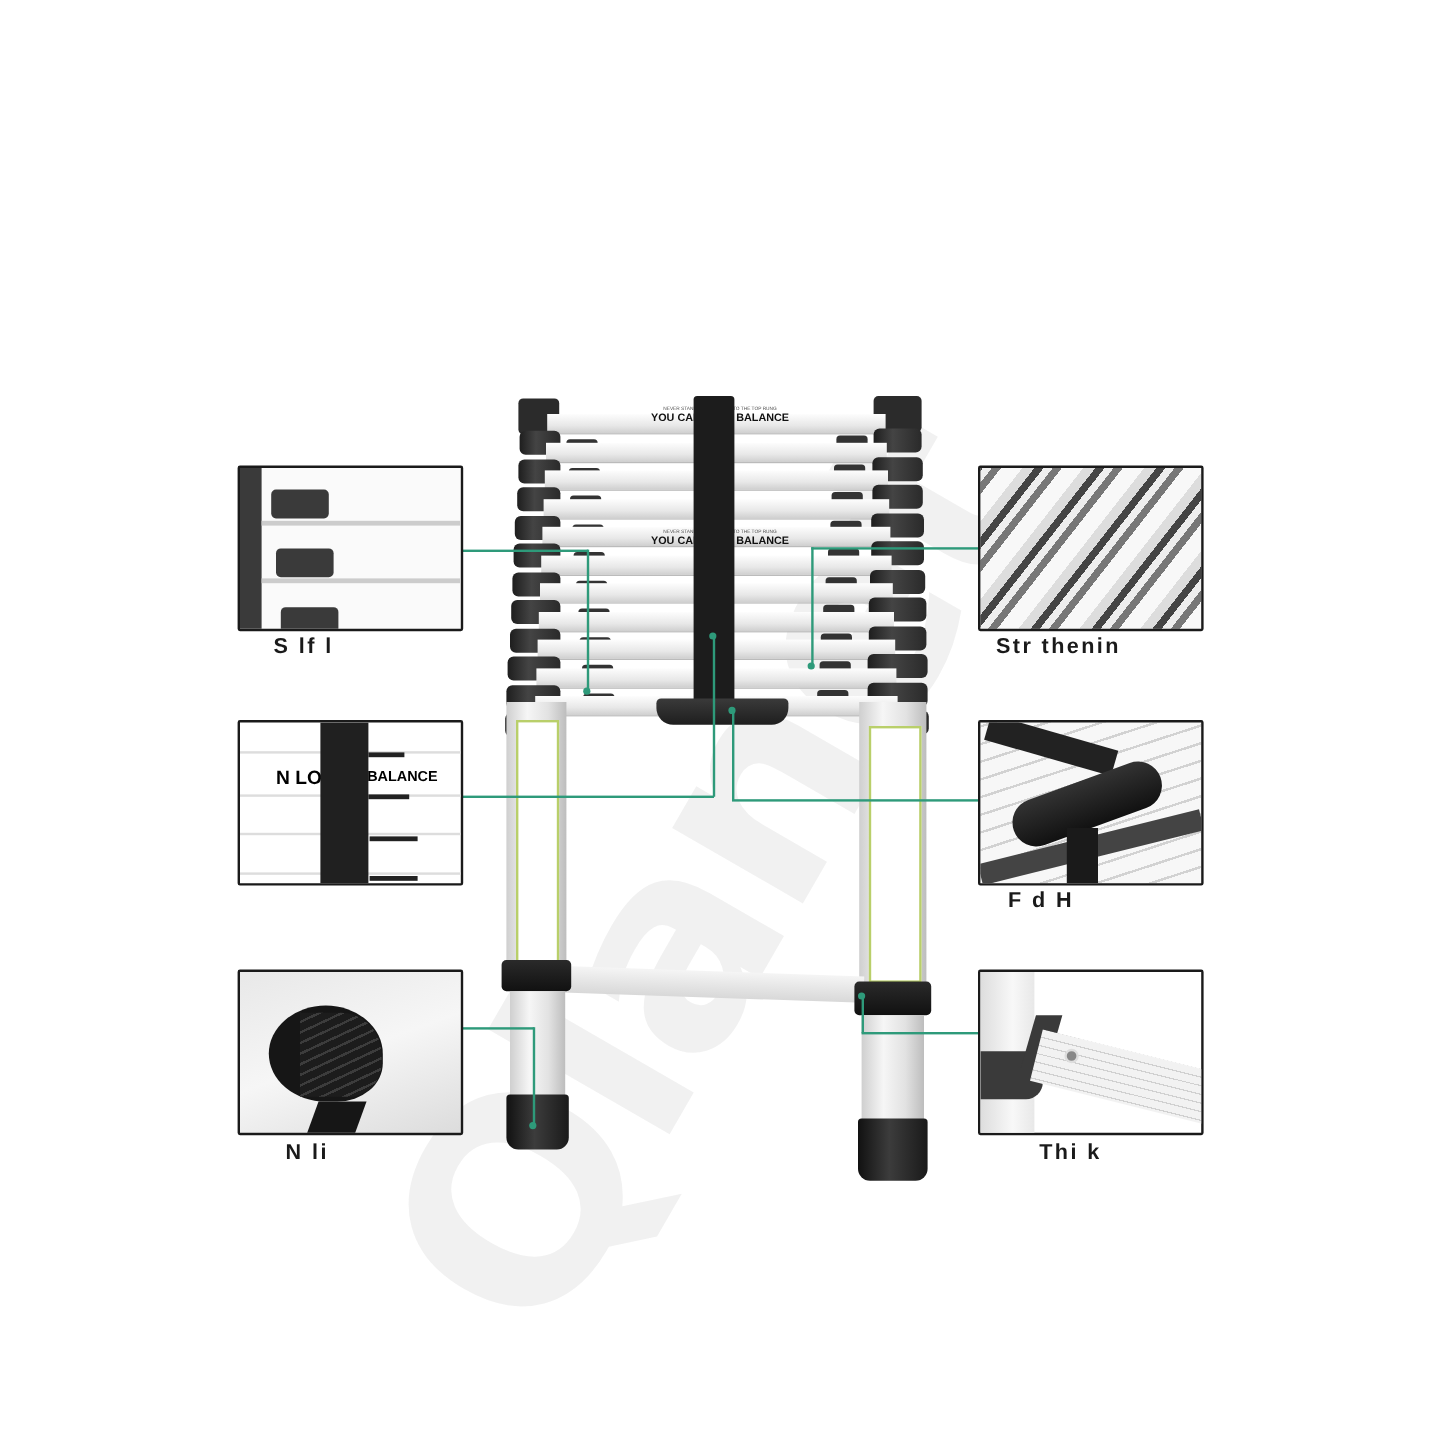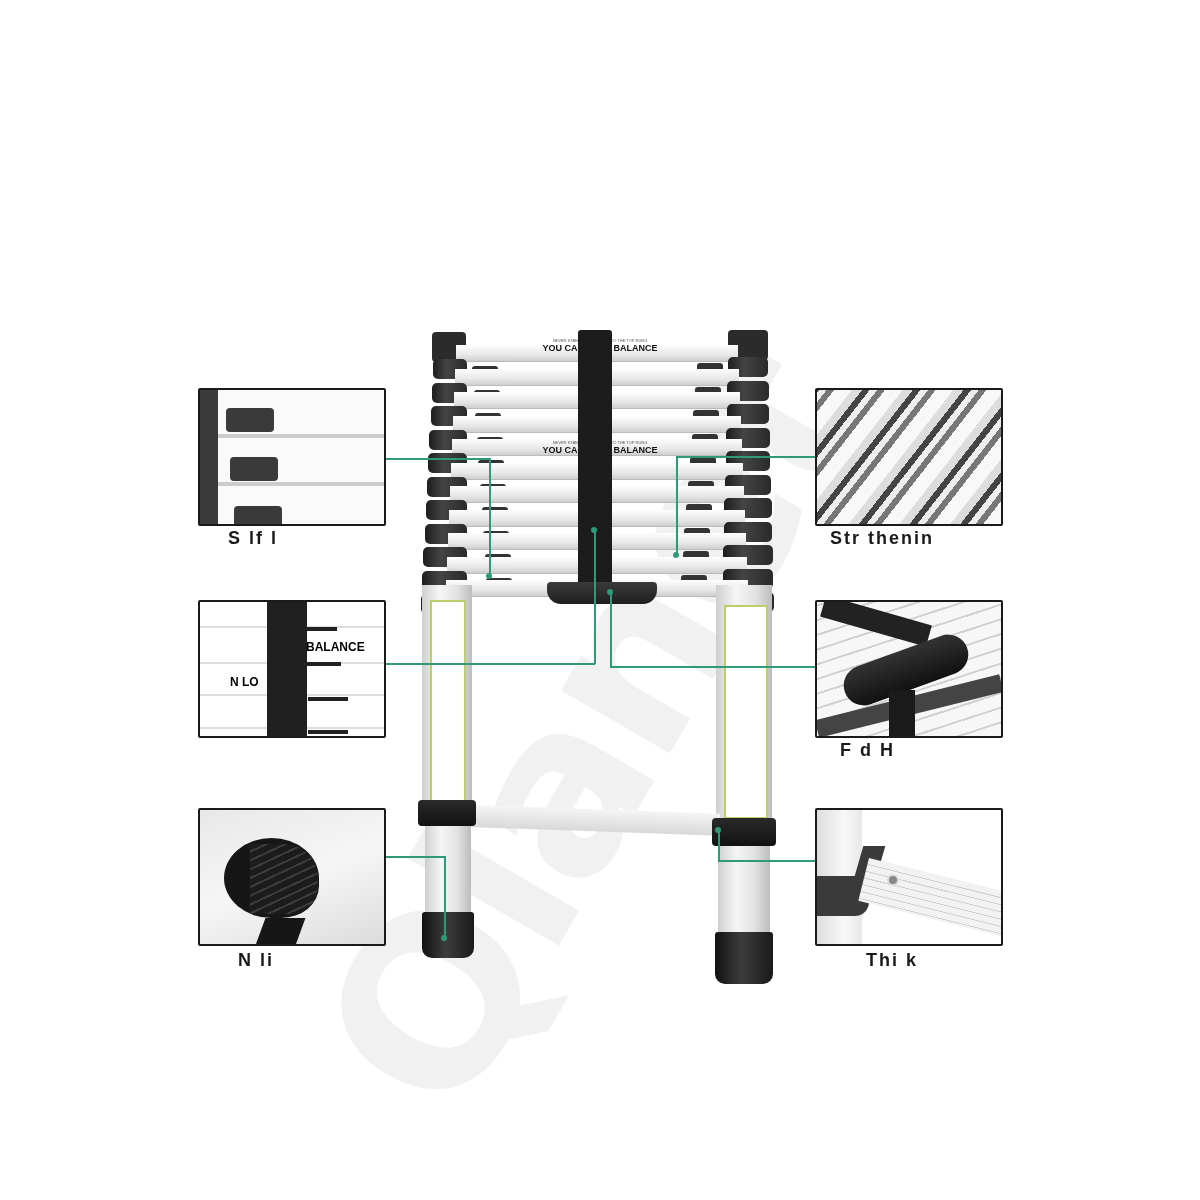--- a/index.html
+++ b/index.html
@@ -153,21 +153,21 @@
 <div class="cap" style="left:228px;top:528px;">S lf l</div>
 
 <div class="box" style="left:815px;top:388px;background:repeating-linear-gradient(-52deg,#f8f8f8 0 14px,#777 14px 20px,#eee 20px 26px,#444 26px 32px,#ddd 32px 40px);"></div>
 <div class="cap" style="left:830px;top:528px;">Str  thenin</div>
 
 <div class="box" style="left:198px;top:600px;background:#fff;">
   <div class="abs" style="left:0;top:24px;width:190px;height:2px;background:#ddd;"></div>
   <div class="abs" style="left:0;top:60px;width:190px;height:2px;background:#ddd;"></div>
   <div class="abs" style="left:0;top:92px;width:190px;height:2px;background:#ddd;"></div>
   <div class="abs" style="left:0;top:125px;width:190px;height:2px;background:#ddd;"></div>
-  <div class="abs" style="left:30px;top:38px;font-size:12px;font-weight:bold;margin-top:35px;">N LO</div>
+  <div class="abs" style="left:30px;top:38px;font-size:16px;font-weight:bold;">N LO</div>
   <div class="abs" style="left:106px;top:38px;font-size:12px;font-weight:bold;">BALANCE</div>
   <div class="abs" style="left:67px;top:0;width:40px;height:140px;background:#202020;"></div>
   <div class="abs" style="left:107px;top:25px;width:30px;height:4px;background:#222;"></div>
   <div class="abs" style="left:107px;top:60px;width:34px;height:4px;background:#222;"></div>
   <div class="abs" style="left:108px;top:95px;width:40px;height:4px;background:#222;"></div>
   <div class="abs" style="left:108px;top:128px;width:40px;height:4px;background:#222;"></div>
 </div>
 
 <div class="box" style="left:815px;top:600px;background:repeating-linear-gradient(-18deg,#f7f7f7 0 12px,#d2d2d2 12px 14px);">
   <div class="abs" style="left:0;top:118px;width:190px;height:18px;background:#444;transform:rotate(-14deg);transform-origin:left;"></div>

